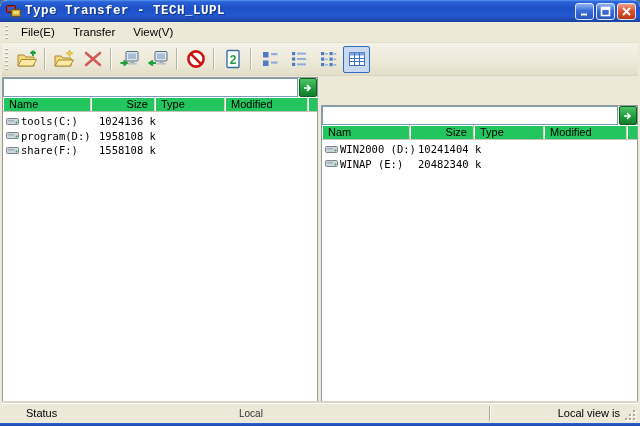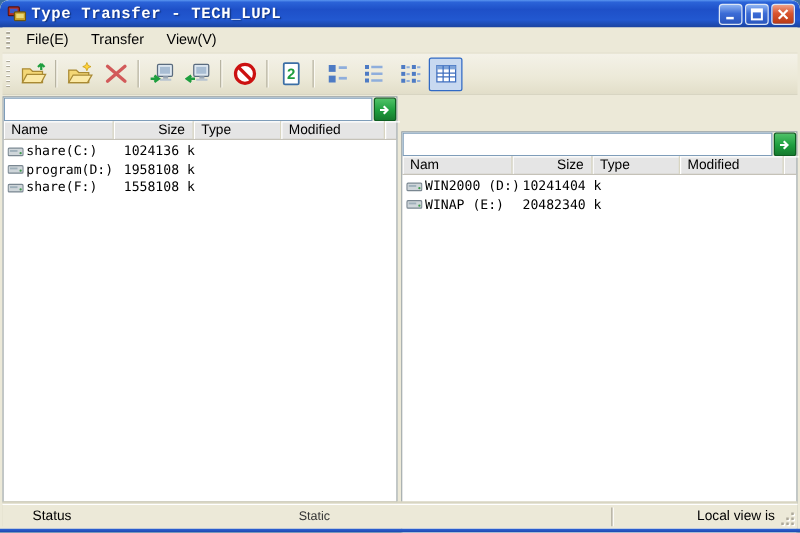--- a/index.html
+++ b/index.html
@@ -80,21 +80,21 @@
   .addr {
     flex:1 1 auto; height:19px; border:1px solid #7F9DB9; background:#fff;
     font-size:11px; padding:0 3px; outline:none; font-family:"Liberation Sans",sans-serif;
   }
   .go-btn {
     flex:0 0 18px; height:19px; border:1px solid #0E5E22; border-radius:2px;
     background:linear-gradient(180deg,#4FC268,#1E9E3E 55%,#157A2E);
     display:flex; align-items:center; justify-content:center; cursor:pointer; margin-left:1px;
   }
   .hdr {
-    flex:0 0 15px; display:flex; background:#e5e5e5;
+    flex:0 0 15px; display:flex; background:#22c55e;
     border-bottom:1px solid #C5C2B8; font-size:11px; color:#000;
   }
   .hc {
     padding:1px 6px 0 6px; border-right:1px solid #D8D5C2; box-shadow:inset 1px 1px 0 #fff;
     white-space:nowrap; overflow:hidden; cursor:pointer;
   }
   .hc.name { flex:0 0 88px; }
   .hc.size { flex:0 0 64px; text-align:right; }
   .hc.type { flex:0 0 70px; }
   .hc.mod  { flex:0 0 83px; }
@@ -286,21 +286,21 @@
     </div>
     <div class="list">
       <div class="row">
         <span class="drive-ic">
             <svg width="13" height="11" viewBox="0 0 13 11">
               <rect x="0.5" y="2.5" width="12" height="6" rx="1" fill="#CFD6DA" stroke="#7A8791"></rect>
               <rect x="2" y="4" width="6" height="1.5" fill="#9FB0BA"></rect>
               <circle cx="10.5" cy="6.5" r="0.9" fill="#3C9A4A"></circle>
             </svg>
           </span>
-        <span class="rname">share(C:)</span>
+        <span class="rname">tools(C:)</span>
         <span class="rsize">1024136 k</span>
       </div>
       <div class="row">
         <span class="drive-ic">
             <svg width="13" height="11" viewBox="0 0 13 11">
               <rect x="0.5" y="2.5" width="12" height="6" rx="1" fill="#CFD6DA" stroke="#7A8791"></rect>
               <rect x="2" y="4" width="6" height="1.5" fill="#9FB0BA"></rect>
               <circle cx="10.5" cy="6.5" r="0.9" fill="#3C9A4A"></circle>
             </svg>
           </span>
@@ -358,21 +358,21 @@
             </svg>
           </span>
         <span class="rname">WINAP (E:)</span>
         <span class="rsize">20482340 k</span>
       </div>
     </div>
   </div>
 
   <div class="statusbar">
     <span class="sb-left">Status</span>
-    <span class="sb-center">Static</span>
+    <span class="sb-center">Local</span>
     <span class="sb-div"></span>
     <span class="sb-right">Local view is</span>
     <span class="sizegrip">
         <i></i>
         <i></i>
         <i></i>
         <i></i>
         <i></i>
         <i></i>
       </span>

